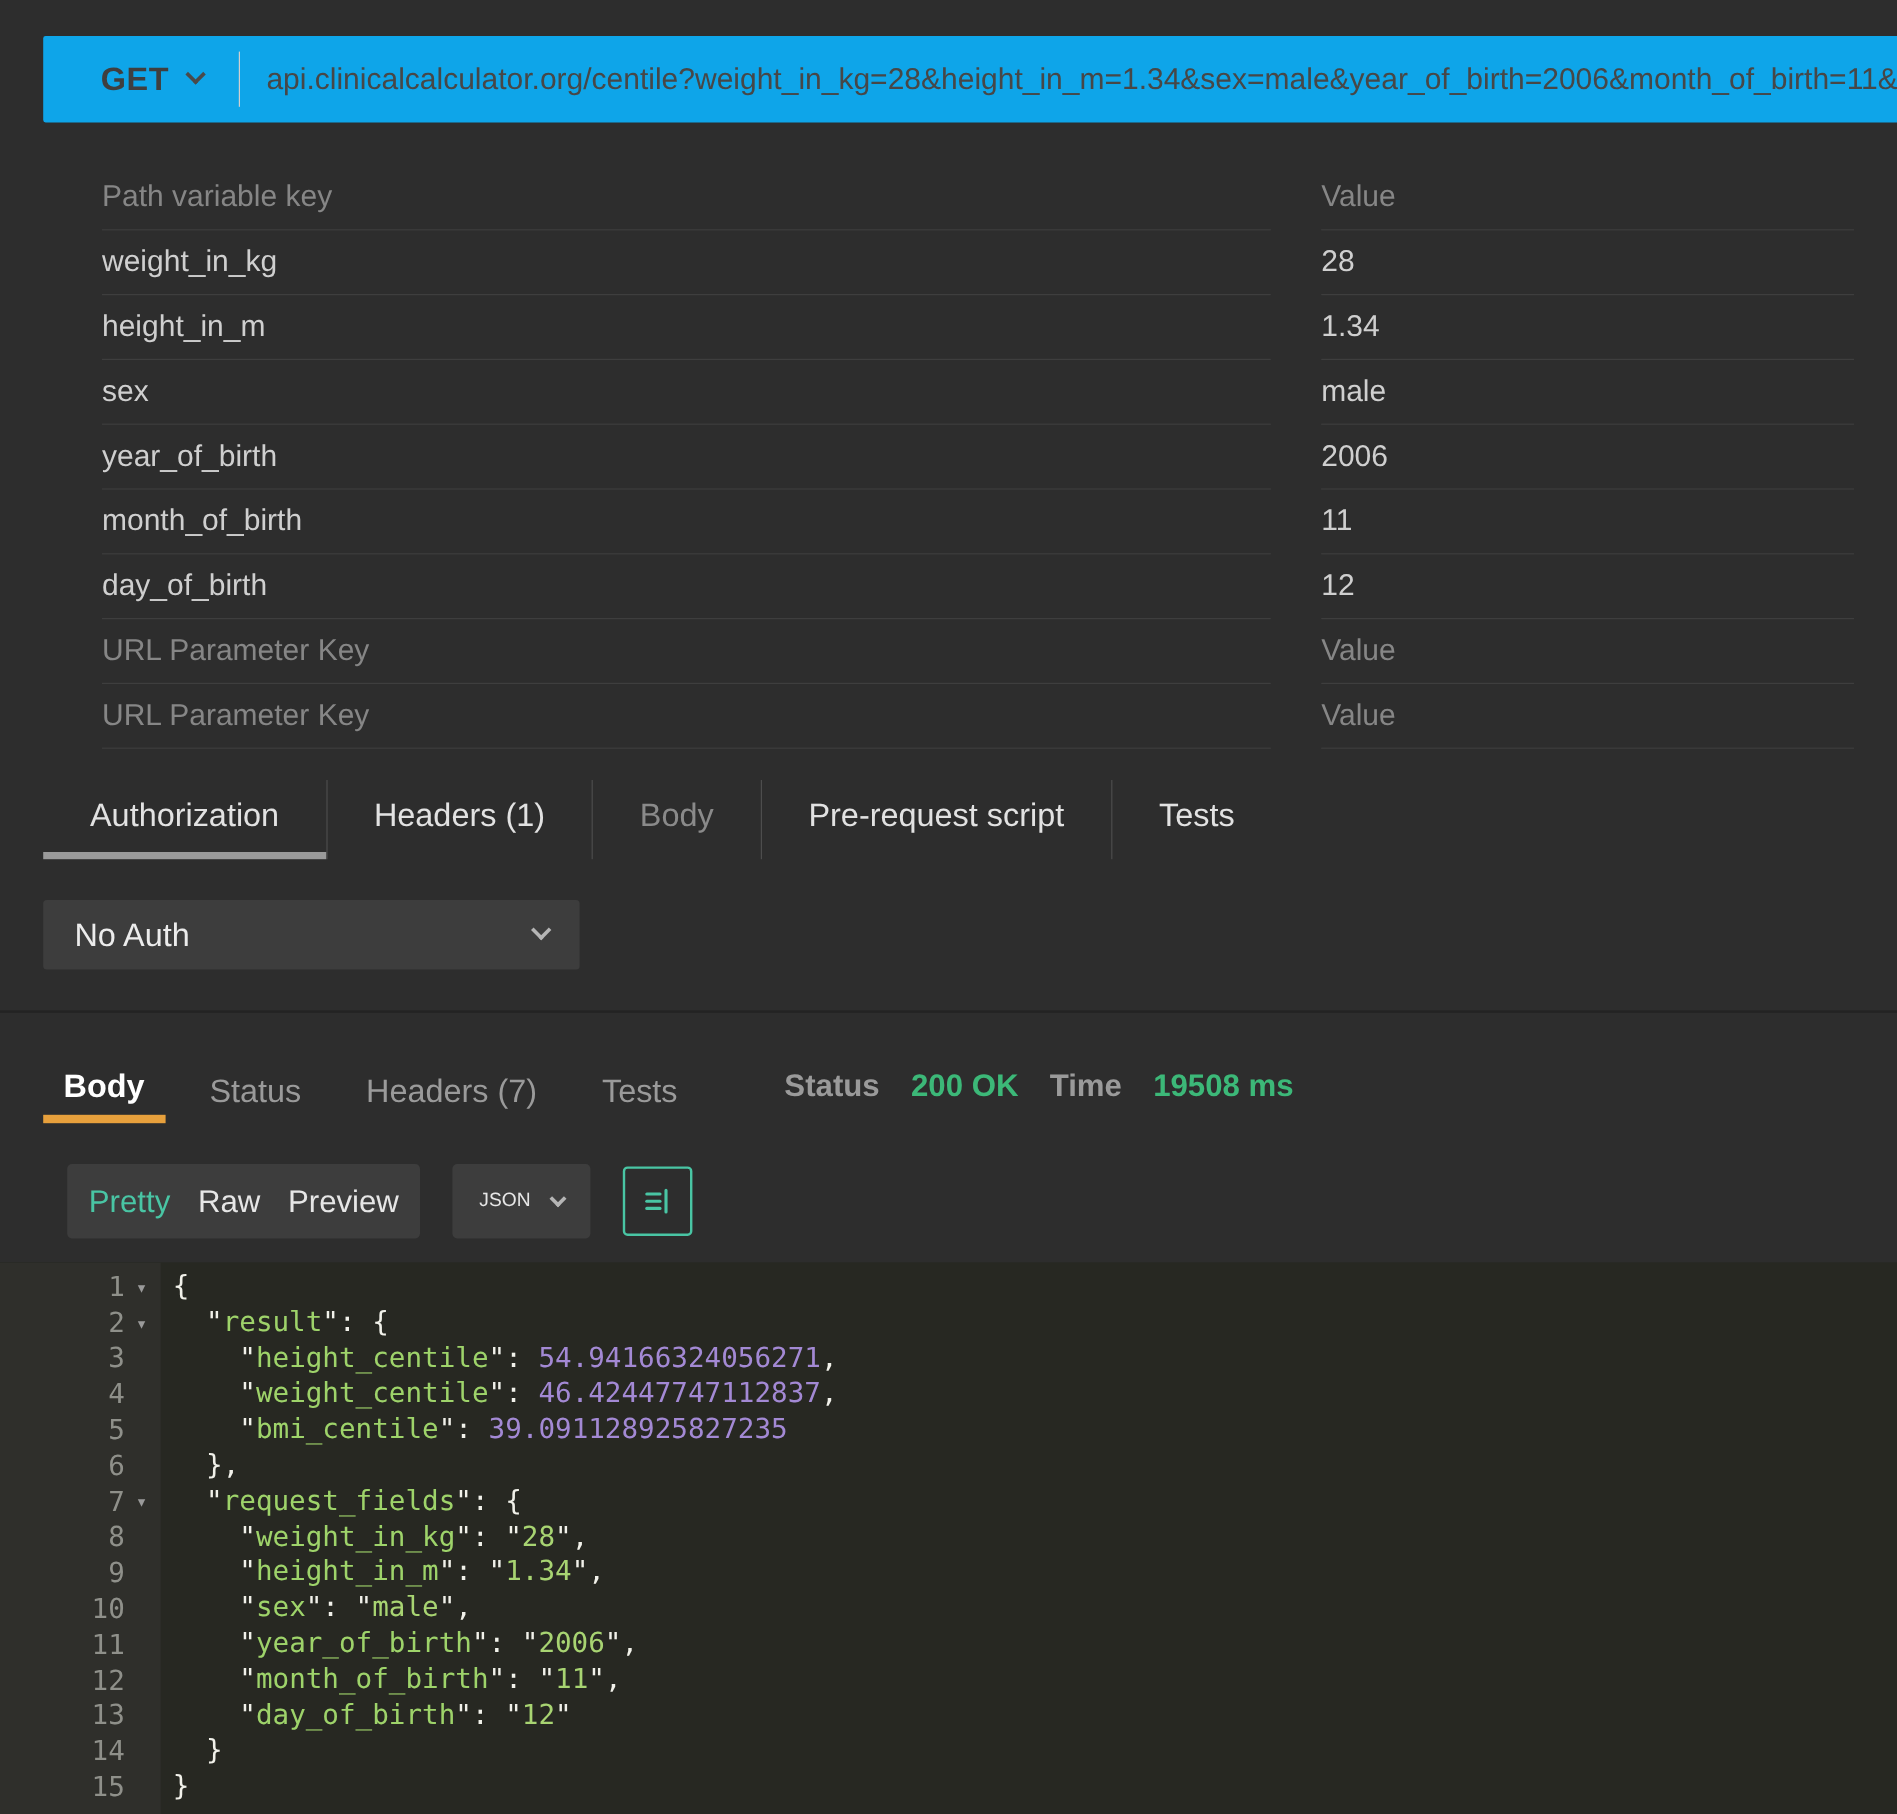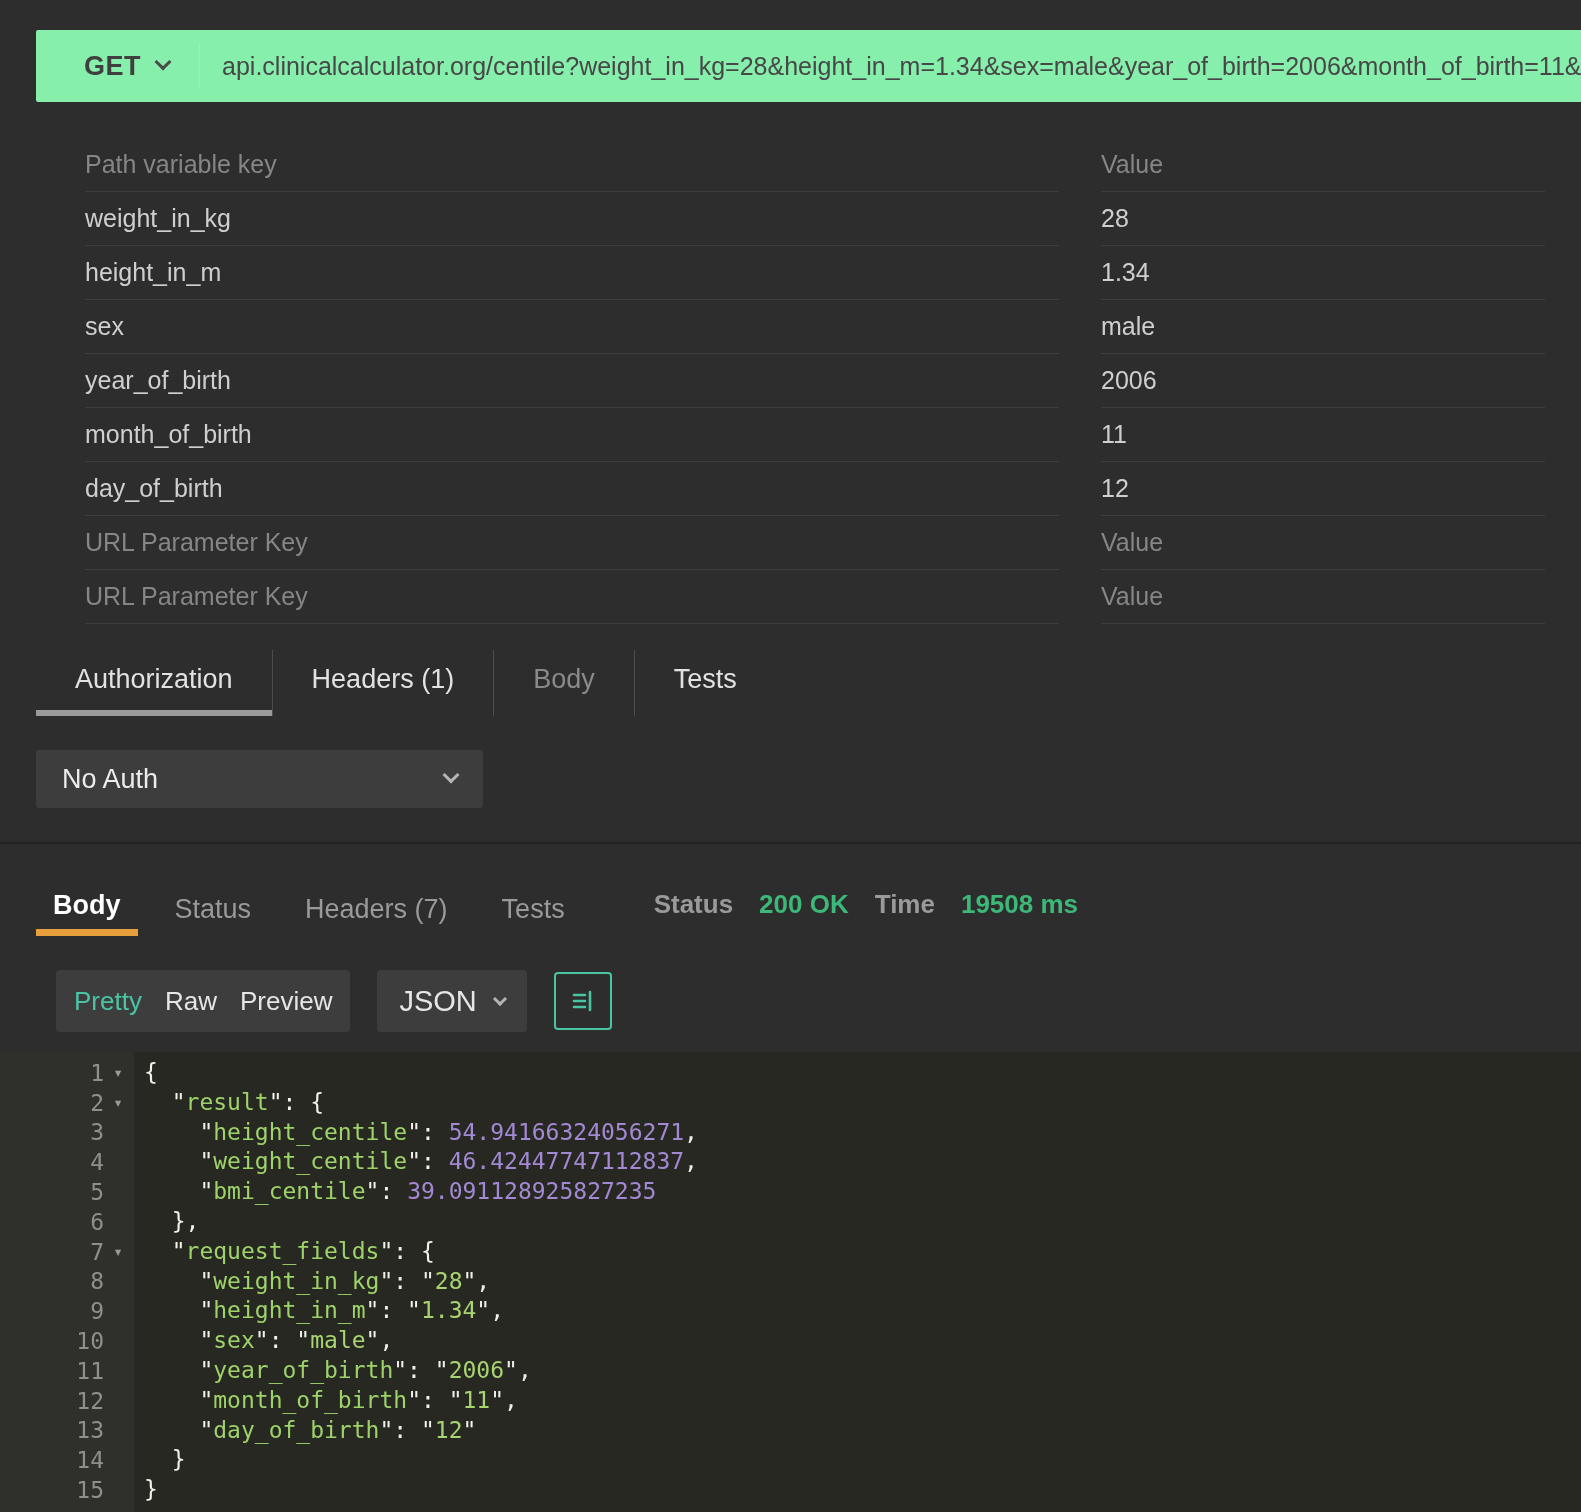--- a/index.html
+++ b/index.html
@@ -7,21 +7,21 @@
   body {
     width:1581px; height:1512px; overflow:hidden;
     background:#2d2d2d;
     font-family:"Liberation Sans", sans-serif;
   }
   .app { width:1581px; height:1512px; display:flex; flex-direction:column; overflow:hidden; }
 
   
   .url-bar {
     margin:30px 0 0 36px; height:72px; flex:none;
-    background:#86efac; display:flex; align-items:center;
+    background:#0ea5e9; display:flex; align-items:center;
     border-radius:2px 0 0 2px;
   }
   .method {
     display:flex; align-items:center; gap:16px;
     padding:0 30px 0 48px; color:#3f3f3f;
     font-size:27px; font-weight:700; letter-spacing:.5px; cursor:pointer;
   }
   .chev {
     display:inline-block; width:12px; height:12px;
     border-right:3px solid #4a4a4a; border-bottom:3px solid #4a4a4a;
@@ -92,21 +92,21 @@
   .view-group {
     background:#3d3d3d; border-radius:4px; height:62px;
     display:flex; align-items:center; padding:0 18px; gap:23px;
     font-size:26px; color:#e6e6e6;
   }
   .view-mode { cursor:pointer; }
   .view-mode.active { color:var(--teal, #49c5a4); }
   .format-select {
     background:#3d3d3d; border-radius:4px; height:62px;
     display:flex; align-items:center; gap:18px; padding:0 22px;
-    font-size:29px; color:#e6e6e6; cursor:pointer;
+    font-size:16px; color:#e6e6e6; cursor:pointer;
   }
   .format-select .chev { width:10px; height:10px; margin-top:-5px; }
   .wrap-btn {
     width:58px; height:58px; border:2px solid var(--teal, #49c5a4);
     border-radius:4px; display:flex; align-items:center; justify-content:center;
     cursor:pointer;
   }
   .wrap-icon line { stroke:var(--teal, #49c5a4); }
 
   
@@ -164,20 +164,21 @@
       <div class="cell ph">URL Parameter Key</div>
       <div class="cell ph">Value</div>
       <div class="cell ph">URL Parameter Key</div>
       <div class="cell ph">Value</div>
     </div>
 
   <div class="req-tabs">
       <div class="req-tab active">Authorization</div>
       <div class="req-tab">Headers (1)</div>
       <div class="req-tab disabled">Body</div>
+      <div class="req-tab">Pre-request script</div>
       <div class="req-tab">Tests</div>
     </div>
 
   <div class="auth-select">
     <span>No Auth</span>
     <span class="chev chev-light"></span>
   </div>
 
   <div class="response-section">
 

